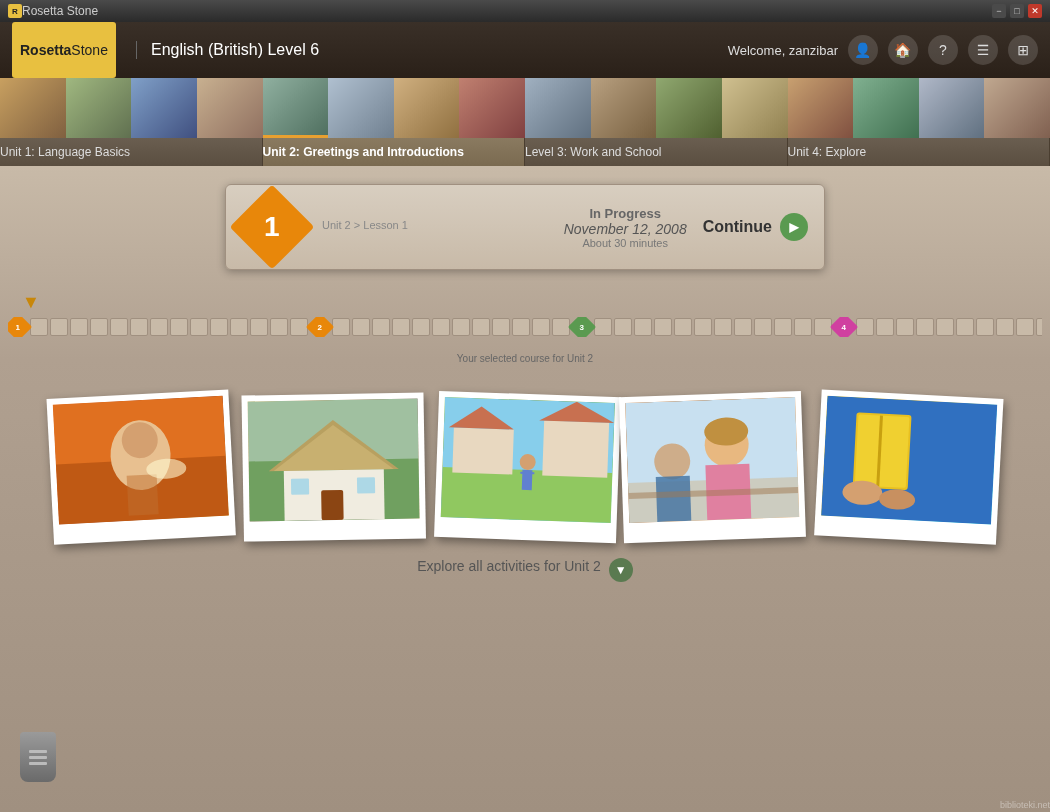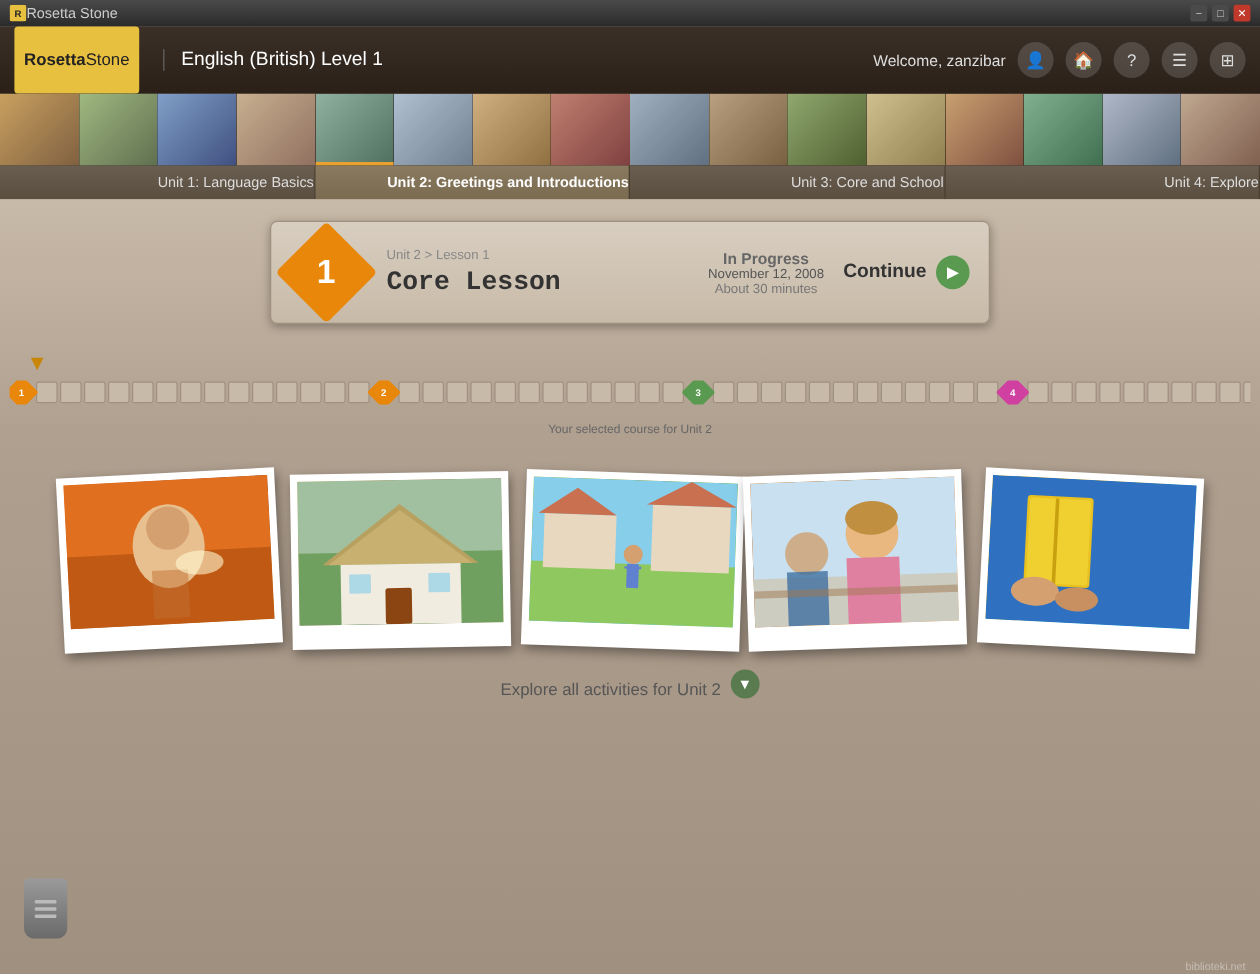--- a/index.html
+++ b/index.html
@@ -129,21 +129,21 @@
     
     #unitnav {
       background: linear-gradient(to bottom, #6a5e50, #5a4e40);
       height: 28px;
       display: flex;
     }
     .unit-tab {
       flex: 1;
       display: flex;
       align-items: center;
-      justify-content: flex-end;
+      justify-content: flex-start;
       font-size: 12px;
       color: #ddd;
       cursor: pointer;
       border-right: 1px solid #4a3e30;
     }
     .unit-tab.active {
       background: linear-gradient(to bottom, #8a7a60, #7a6a50);
       color: #fff;
       font-weight: bold;
     }
@@ -205,21 +205,22 @@
       text-align: center;
       margin-left: 20px;
     }
     #lesson-status {
       color: #666;
       font-size: 13px;
       font-weight: bold;
     }
     #lesson-date {
       color: #555;
-      font-size: 11px;
+      font-size: 14px;
+      font-style: italic;
     }
     #lesson-duration {
       color: #777;
       font-size: 11px;
     }
     #continue-btn {
       display: flex;
       align-items: center;
       gap: 8px;
       margin-left: 16px;
@@ -322,21 +323,21 @@
     .gp1 { background: linear-gradient(135deg, #e87020 0%, #c05010 30%, #a04010 60%, #c08020 100%); }
     .gp2 { background: linear-gradient(135deg, #d0c890 0%, #a09060 30%, #808070 60%, #c0b880 100%); }
     .gp3 { background: linear-gradient(135deg, #90c870 0%, #70a050 30%, #50b070 60%, #80d060 100%); }
     .gp4 { background: linear-gradient(135deg, #c89060 0%, #a07040 30%, #d0a070 60%, #e8b880 100%); }
     .gp5 { background: linear-gradient(135deg, #e8c040 0%, #c09020 30%, #50a0d0 60%, #40c0e0 100%); }
 
     
     #explore-bar {
       display: flex;
       justify-content: center;
-      align-items: flex-end;
+      align-items: flex-start;
       gap: 8px;
       padding: 8px;
       color: #555;
       font-size: 14px;
     }
     #explore-dropdown {
       width: 24px;
       height: 24px;
       background: #5a7a50;
       border-radius: 50%;
@@ -369,21 +370,21 @@
       width: 18px;
       height: 3px;
       background: #bbb;
       border-radius: 1px;
     }
 
     
     #watermark {
       position: absolute;
       bottom: 2px;
-      right: 12px;
+      right: 0;
       color: rgba(255,255,255,0.4);
       font-size: 9px;
     }
   </style>
 </head>
 <body>
 
 <div id="titlebar">
   <svg width="14" height="14" viewBox="0 0 14 14">
     <rect width="14" height="14" rx="2" fill="#e8c040"></rect>
@@ -396,21 +397,21 @@
     <div class="titlebar-btn btn-close">✕</div>
   </div>
 </div>
 
 <div id="topbar">
   <div id="logo">
     <div id="logo-box">
       <span id="logo-rosetta-text">Rosetta</span><span id="logo-stone-text">Stone</span>
     </div>
   </div>
-  <span id="course-title">English (British) Level 1</span>
+  <span id="course-title">English (British) Level 6</span>
   <div id="topbar-right">
     <span>Welcome, zanzibar</span>
     <div class="topbar-icon-btn">👤</div>
     <div class="topbar-icon-btn">🏠</div>
     <div class="topbar-icon-btn">?</div>
     <div class="topbar-icon-btn">☰</div>
     <div class="topbar-icon-btn">⊞</div>
   </div>
 </div>
 
@@ -466,36 +467,35 @@
 </div>
 
 <div id="unitnav">
   <div class="unit-tab">
     <span>Unit 1: Language Basics</span>
   </div>
   <div class="unit-tab active">
     <span>Unit 2: Greetings and Introductions</span>
   </div>
   <div class="unit-tab">
-    <span>Unit 3: Core and School</span>
+    <span>Level 3: Work and School</span>
   </div>
   <div class="unit-tab">
     <span>Unit 4: Explore</span>
   </div>
 </div>
 
 <div id="main">
 
   <div id="core-lesson-card">
     <div id="lesson-diamond">
       <span id="lesson-diamond-inner">1</span>
     </div>
     <div id="lesson-info">
       <div id="lesson-path">Unit 2 &gt; Lesson 1</div>
-      <div id="lesson-title">Core Lesson</div>
     </div>
     <div id="lesson-status-area">
       <div id="lesson-status">In Progress</div>
       <div id="lesson-date">November 12, 2008</div>
       <div id="lesson-duration">About 30 minutes</div>
     </div>
     <div id="continue-btn">
       <span>Continue</span>
       <div id="continue-play">▶</div>
     </div>

